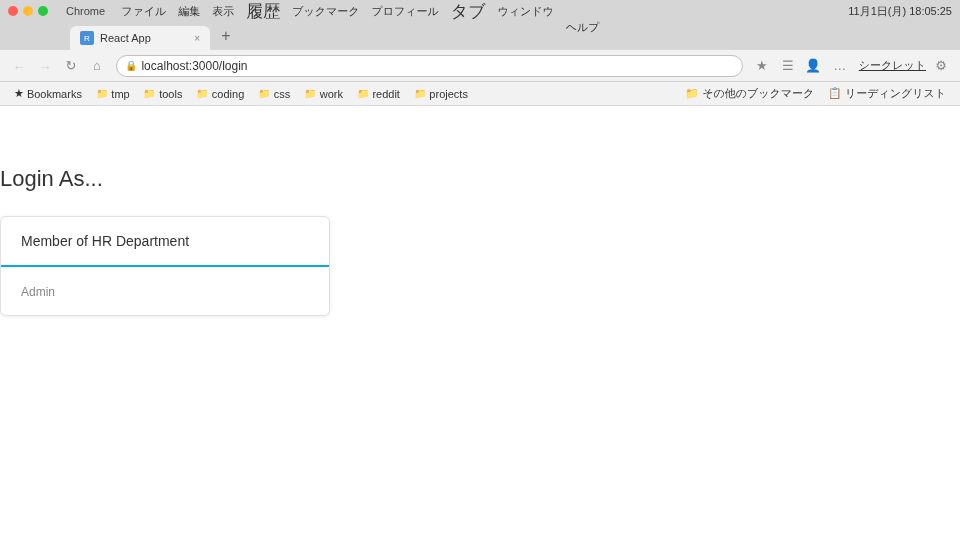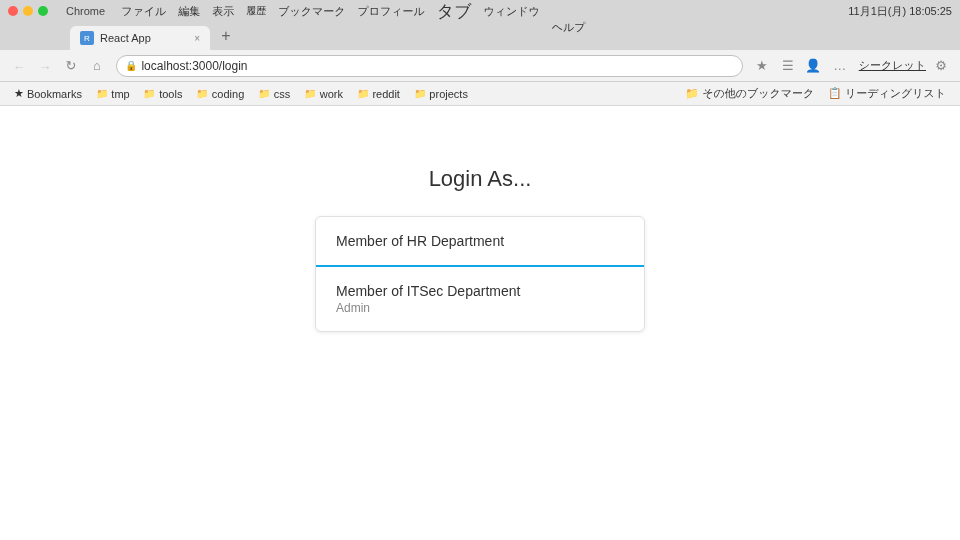--- a/index.html
+++ b/index.html
@@ -231,21 +231,21 @@
       font-size: 11px;
     }
 
     
     .page-content {
       width: 960px;
       height: calc(540px - 22px - 28px - 32px - 24px);
       background: #fff;
       display: flex;
       flex-direction: column;
-      align-items: center;
+      align-items: flex-start;
       padding-top: 60px;
     }
 
     .login-title {
       font-size: 22px;
       font-weight: 500;
       color: #333;
       margin-bottom: 24px;
     }
 
@@ -290,21 +290,21 @@
     <div class="title-bar-left">
       <div class="traffic-lights">
         <div class="traffic-light red"></div>
         <div class="traffic-light yellow"></div>
         <div class="traffic-light green"></div>
       </div>
       <span style="font-size:11px;color:#444;margin-left:6px;">Chrome</span>
       <span style="font-size:11px;color:#333;margin-left:4px;">ファイル</span>
       <span style="font-size:11px;color:#333;text-align:center;">編集</span>
       <span style="font-size:11px;color:#333;">表示</span>
-      <span style="font-size:10px;color:#333;">履歴</span>
+      <span style="font-size:17px;color:#333;">履歴</span>
       <span style="font-size:11px;color:#333;">ブックマーク</span>
       <span style="font-size:11px;color:#333;">プロフィール</span>
       <span style="font-size:17px;color:#333;">タブ</span>
       <span style="font-size:11px;color:#333;">ウィンドウ</span>
       <span style="font-size:11px;color:#333;margin-top:32px;">ヘルプ</span>
     </div>
     <div class="title-bar-right">
       <span>11月1日(月) 18:05:25</span>
     </div>
   </div>
@@ -387,19 +387,18 @@
 <div class="page-content">
   <h1 class="login-title">Login As...</h1>
 
   <div class="login-options">
 
     <div class="login-option">
       <div class="login-option-title">Member of HR Department</div>
     </div>
 
     <div class="login-option">
-      <div class="login-option-title">Member of ITSec Department</div>
       <div class="login-option-subtitle">Admin</div>
     </div>
 
 
   </div>
 </div>
 
 </body></html>

